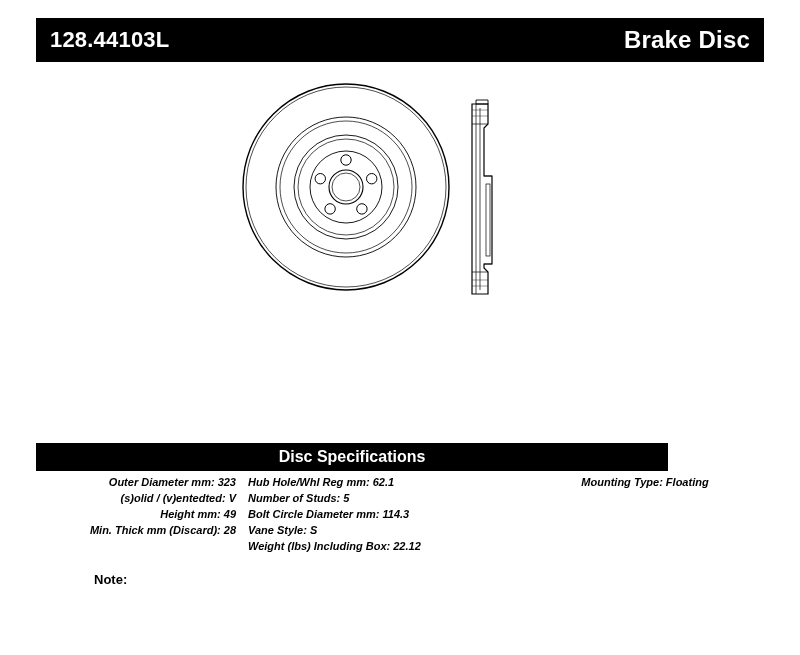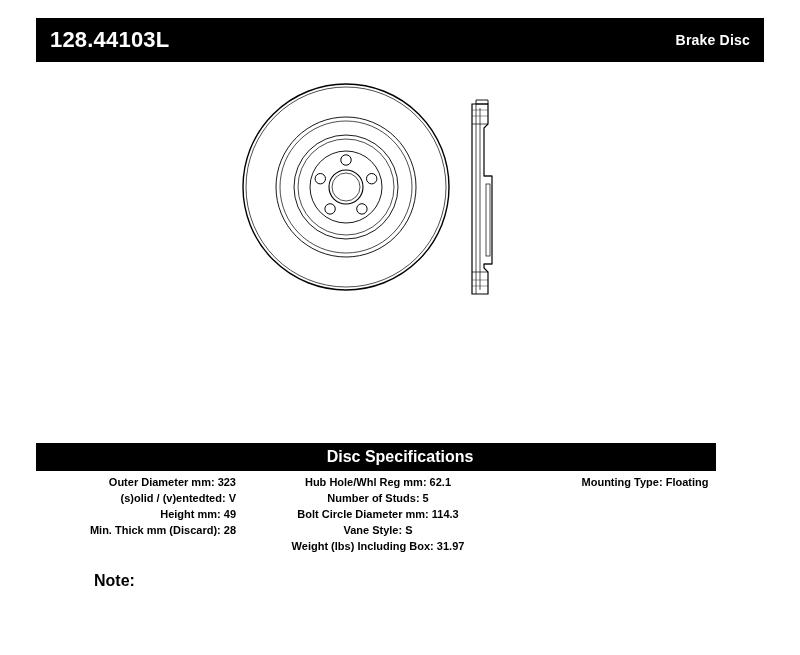--- a/index.html
+++ b/index.html
@@ -40,21 +40,21 @@
   }
   .part-number {
     color: #ffffff;
     font-size: 22px;
     font-weight: bold;
     letter-spacing: 0.2px;
     line-height: 1;
   }
   .product-type {
     color: #ffffff;
-    font-size: 14px;
+    font-size: 24px;
     font-weight: bold;
     letter-spacing: 0.2px;
     line-height: 1;
   }
 
   
   .drawing {
     position: absolute;
     left: 36px;
     top: 72px;
@@ -72,21 +72,20 @@
     top: 443px;
     width: 632px;
     height: 28px;
     background: #000000;
     color: #ffffff;
     font-size: 16px;
     font-weight: bold;
     display: flex;
     align-items: center;
     justify-content: center;
-    padding-left: 48px;
   }
 
   
   .specs {
     position: absolute;
     left: 36px;
     top: 474px;
     width: 728px;
     font-size: 11px;
     font-weight: bold;
@@ -96,38 +95,39 @@
     top: 0;
   }
   .col-left {
     left: 0;
     width: 200px;
     text-align: right;
   }
   .col-mid {
     left: 212px;
     width: 260px;
-    text-align: center;
+    text-align: left;
   }
   .col-right {
     left: 490px;
     width: 238px;
     text-align: center;
   }
   .spec-line {
     line-height: 16px;
     white-space: nowrap;
+    font-style: italic;
   }
 
   
   .note {
     position: absolute;
     left: 94px;
     top: 572px;
-    font-size: 16px;
+    font-size: 13px;
     font-weight: bold;
     text-align: center;
   }
 </style>
 </head>
 <body>
 
 <div class="sheet">
 
   <div class="header-bar">
@@ -195,21 +195,21 @@
       <div class="spec-line">(s)olid / (v)entedted: V</div>
       <div class="spec-line">Height mm: 49</div>
       <div class="spec-line">Min. Thick mm (Discard): 28</div>
     </div>
 
     <div class="spec-col col-mid">
       <div class="spec-line">Hub Hole/Whl Reg mm: 62.1</div>
       <div class="spec-line">Number of Studs: 5</div>
       <div class="spec-line">Bolt Circle Diameter mm: 114.3</div>
       <div class="spec-line">Vane Style: S</div>
-      <div class="spec-line">Weight (lbs) Including Box: 31.97</div>
+      <div class="spec-line">Weight (lbs) Including Box: 22.12</div>
     </div>
 
     <div class="spec-col col-right">
       <div class="spec-line">Mounting Type: Floating</div>
     </div>
   </div>
 
   <div class="note">
     <span>Note:</span>
     <span></span>

